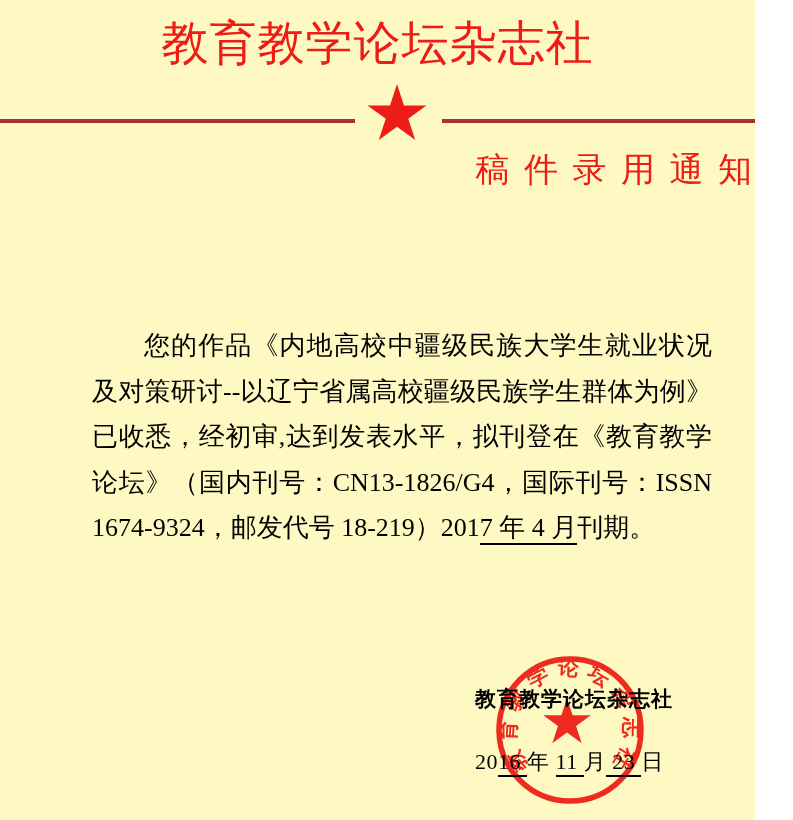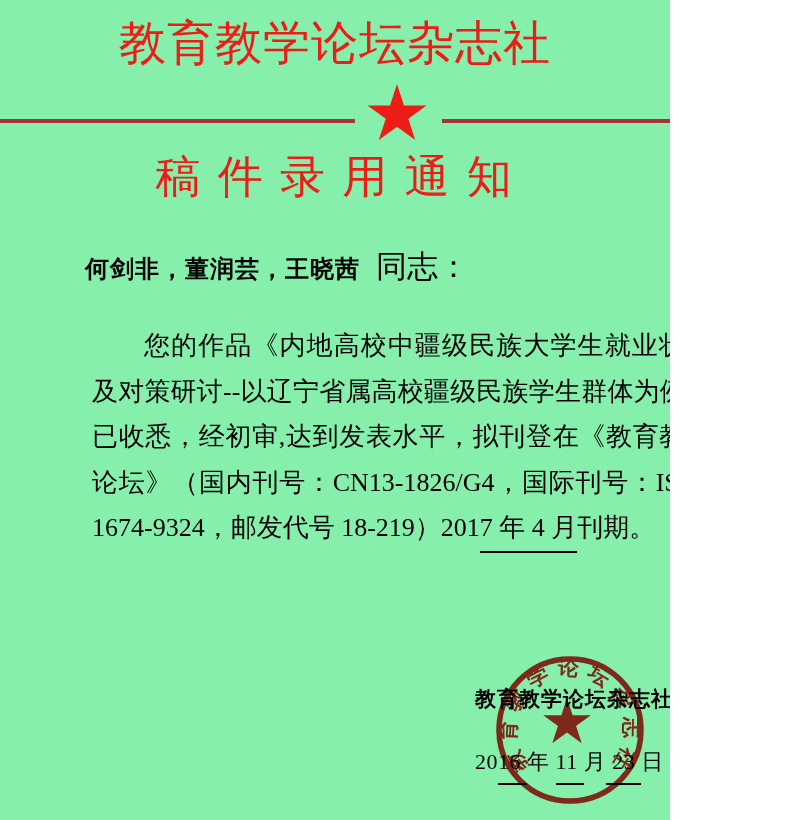--- a/index.html
+++ b/index.html
@@ -1,21 +1,21 @@
 <!DOCTYPE html>
 <html><head>
 <meta charset="utf-8">
 <style>
   * { margin: 0; padding: 0; box-sizing: border-box; }
   html, body { background: #ffffff; }
   .page {
     position: relative;
-    width: 670px;
+    width: 755px;
     height: 820px;
-    background: #86efac;
+    background: #fef9c3;
     overflow: hidden;
     font-family: "Liberation Serif", "DejaVu Serif", serif;
     color: #000000;
   }
 
   
   .journal-title {
     position: absolute;
     top: 12px; left: 0;
     width: 100%;
@@ -35,22 +35,22 @@
   .rule-right { left: 442px; width: 351px; }
   .divider-star {
     position: absolute;
     left: 364px; top: 82px;
     width: 66px; height: 66px;
   }
   .notice-title {
     position: absolute;
     top: 147px; left: 0;
     width: 100%;
-    text-align: center;
-    font-size: 45px;
+    text-align: right;
+    font-size: 34px;
     letter-spacing: 3px;
     color: #ed1c16;
     white-space: nowrap;
   }
 
   
   .recipient-line {
     position: absolute;
     top: 246px; left: 85px;
     display: flex;
@@ -71,21 +71,21 @@
     top: 323px; left: 92px;
     width: 620px;
     font-size: 26px;
     line-height: 45.5px;
     text-align: justify;
     text-justify: inter-ideograph;
   }
   .letter-body p { margin: 0; text-indent: 52px; }
   .blank-underline {
     border-bottom: 2px solid #000;
-    padding-bottom: 9px;
+    padding-bottom: 1px;
   }
 
   
   .signature-block {
     position: absolute;
     top: 685px; left: 475px;
     white-space: nowrap;
   }
   .signature-org {
     font-weight: bold;
@@ -124,24 +124,20 @@
 
   <div class="rule rule-left"></div>
   <div class="rule rule-right"></div>
 
   <svg class="divider-star" viewBox="-33 -33 66 66" aria-hidden="true">
     <polygon fill="#ed1c16" points="0,-31 6.96,-9.58 29.48,-9.58 11.26,3.66 18.23,25.08 0,11.84 -18.23,25.08 -11.26,3.66 -29.48,-9.58 -6.96,-9.58"></polygon>
   </svg>
 
   <div class="notice-title">稿 件 录 用 通 知</div>
 
-  <div class="recipient-line">
-    <span class="recipient-names">何剑非，董润芸，王晓茜</span>
-    <span class="salutation">同志：</span>
-  </div>
 
   <div class="letter-body">
     <p><span>您的作品《内地高校中疆级民族大学生就业状况及对策研讨--以辽宁省属高校疆级民族学生群体为例》已收悉，经初审,达到发表水平，拟刊登在《教育教学论坛》（国内刊号：CN13-1826/G4，国际刊号：ISSN 1674-9324，邮发代号 18-219）201</span><span class="blank-underline">7 年  4  月</span><span>刊期。</span></p>
   </div>
 
   <div class="signature-block">
     <div class="signature-org">教育教学论坛杂志社</div>
     <div class="signature-date"><span>20</span><span class="blank-underline">16 </span><span>年 </span><span class="blank-underline">11 </span><span>月</span><span class="blank-underline"> 23 </span><span>日</span></div>
   </div>
 

